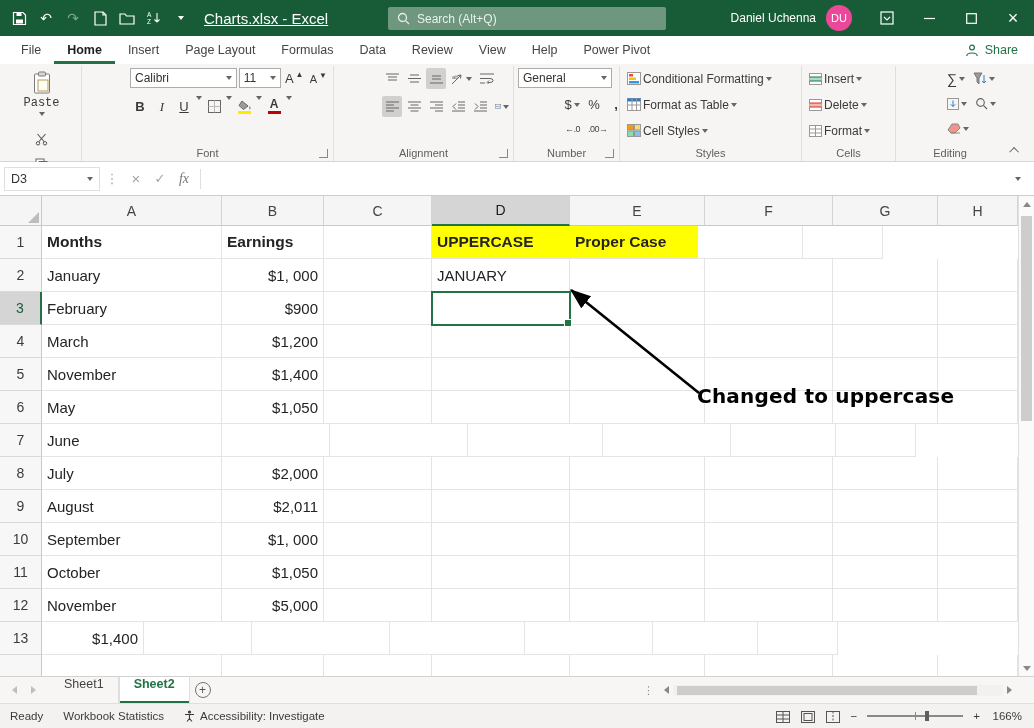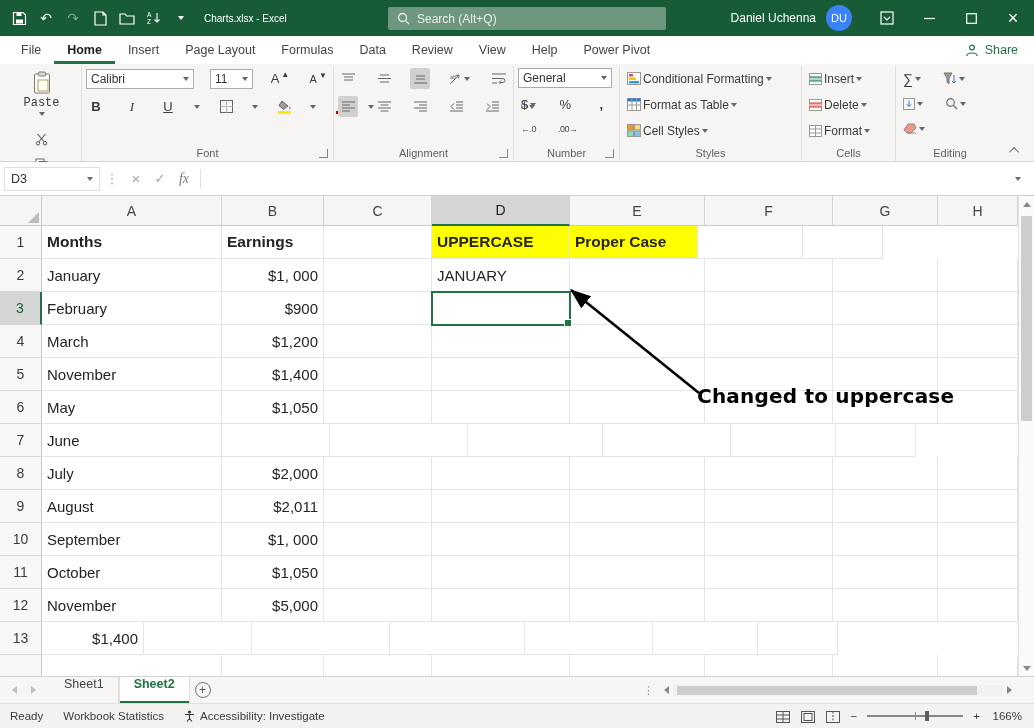--- a/index.html
+++ b/index.html
@@ -4,42 +4,42 @@
 <style>
   * { margin:0; padding:0; box-sizing:border-box; }
   body { font-family:"Liberation Sans", sans-serif; background:#e6e6e6; }
   .app { position:relative; width:1034px; height:728px; background:#fff; overflow:hidden; font-size:13px; color:#252423; }
 
   
   .titlebar { position:absolute; top:0; left:0; width:100%; height:36px; background:#185c37; display:flex; align-items:center; color:#fff; }
   .qat { display:flex; align-items:center; gap:1px; padding-left:6px; }
   .tb-btn { width:26px; height:28px; display:flex; align-items:center; justify-content:center; font-size:14px; color:#fff; }
   .tb-btn.dim { opacity:.45; }
-  .tb-title { margin-left:10px; font-size:10px; white-space:nowrap; }
+  .tb-title { margin-left:10px; font-size:15px; white-space:nowrap;text-decoration:underline; }
   .tb-search { position:absolute; left:388px; top:7px; width:278px; height:23px; background:#6f977f; border-radius:2px; display:flex; align-items:center; gap:7px; padding:0 9px; color:#eaf1ec; font-size:12px; }
   .tb-right { margin-left:auto; display:flex; align-items:center; height:100%; }
   .tb-user { font-size:12px; margin-right:10px; }
-  .tb-avatar { width:26px; height:26px; border-radius:50%; background:#3b82f6; display:flex; align-items:center; justify-content:center; font-size:11px; margin-right:14px; }
+  .tb-avatar { width:26px; height:26px; border-radius:50%; background:#ec4899; display:flex; align-items:center; justify-content:center; font-size:11px; margin-right:14px; }
   .win-btn { width:42px; height:36px; display:flex; align-items:center; justify-content:center; font-size:15px; }
   .dd { width:0; height:0; border-left:3.5px solid transparent; border-right:3.5px solid transparent; border-top:4px solid #666; display:inline-block; }
   .dd.white { border-top-color:#fff; }
 
   
   .ribbon-tabs { position:absolute; top:36px; left:0; width:100%; height:28px; background:#fff; display:flex; align-items:stretch; padding-left:8px; }
   .rtab { padding:0 13px; display:flex; align-items:center; font-size:12.5px; color:#444; }
   .rtab.active { color:#1e1e1e; font-weight:700; box-shadow: inset 0 -3px 0 #217346; }
   .share-btn { margin-left:auto; margin-right:16px; display:flex; align-items:center; gap:6px; color:#217346; font-size:12.5px; }
 
   
   .ribbon { position:absolute; top:64px; left:0; width:100%; height:98px; background:#f6f5f4; border-bottom:1px solid #d8d6d4; display:flex; padding:2px 0 0 2px; }
   .rgroup { display:flex; flex-direction:column; border-right:1px solid #e1dfdd; padding:2px 4px 0 4px; }
   .rg-body { flex:1; display:flex; flex-direction:column; justify-content:flex-start; gap:3px; }
   .rg-foot { height:17px; display:flex; align-items:center; justify-content:center; font-size:11px; color:#605e5c; position:relative; }
   .launcher { position:absolute; right:1px; bottom:3px; width:9px; height:9px; border-right:1.5px solid #8a8886; border-bottom:1.5px solid #8a8886; }
-  .rrow { display:flex; align-items:center; gap:16px; }
+  .rrow { display:flex; align-items:flex-start; gap:2px;margin-left:44px; }
   .rbtn { display:inline-flex; align-items:center; justify-content:center; gap:2px; height:21px; min-width:20px; padding:0 3px; border-radius:2px; color:#3b3a39; font-size:13px; }
   .rbtn.big { flex-direction:column; height:auto; padding:3px 6px; font-size:12px; gap:2px; }
   .rbtn.active-state { background:#d2d0ce; }
   .combo { display:inline-flex; align-items:center; justify-content:space-between; background:#fff; border:1px solid #acacac; height:20px; padding:0 4px; font-size:12px; color:#333; gap:4px; }
   .glyph-b { font-weight:700; } .glyph-i { font-style:italic; font-family:"Liberation Serif", serif; }
   .glyph-u { text-decoration:underline; }
   .color-bar { display:block; width:13px; height:3px; margin-top:1px; }
   .tinytxt { font-size:9px; color:#444; letter-spacing:-0.5px; }
   .collapse-ribbon { position:absolute; right:10px; bottom:4px; width:18px; height:14px; display:flex; align-items:center; justify-content:center; }
   .chev-up { width:7px; height:7px; border-left:1.5px solid #666; border-top:1.5px solid #666; transform:rotate(45deg) translateY(2px); }

